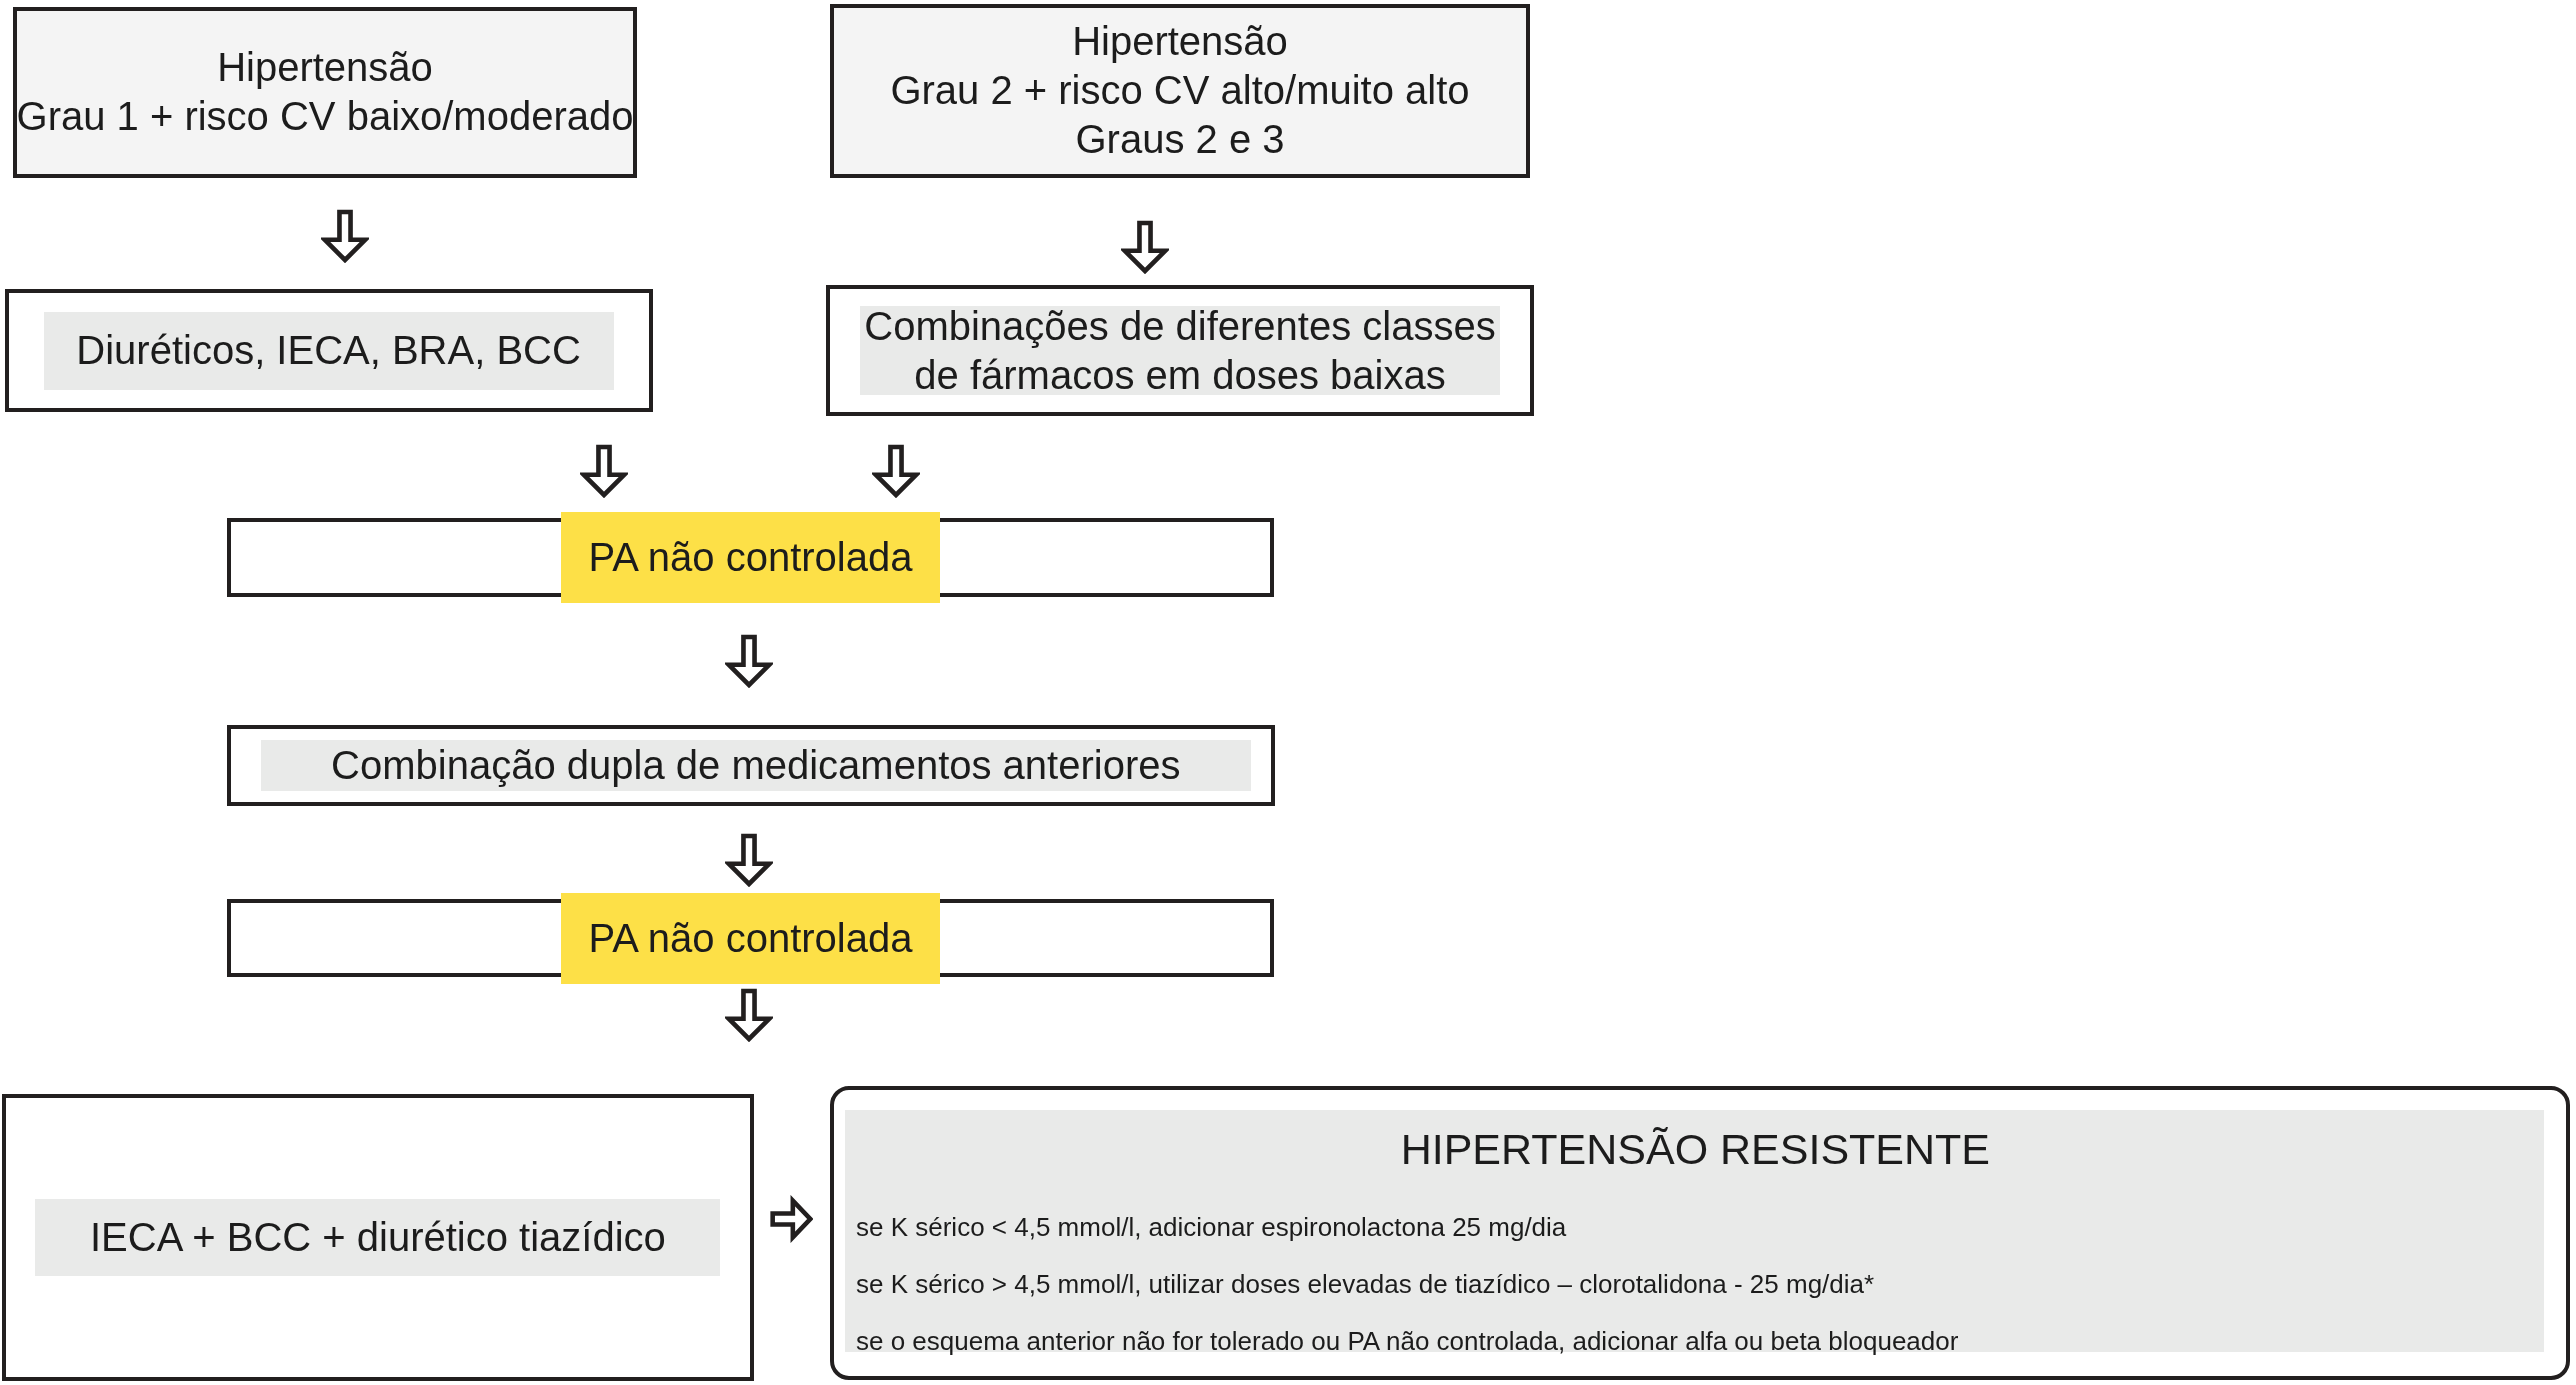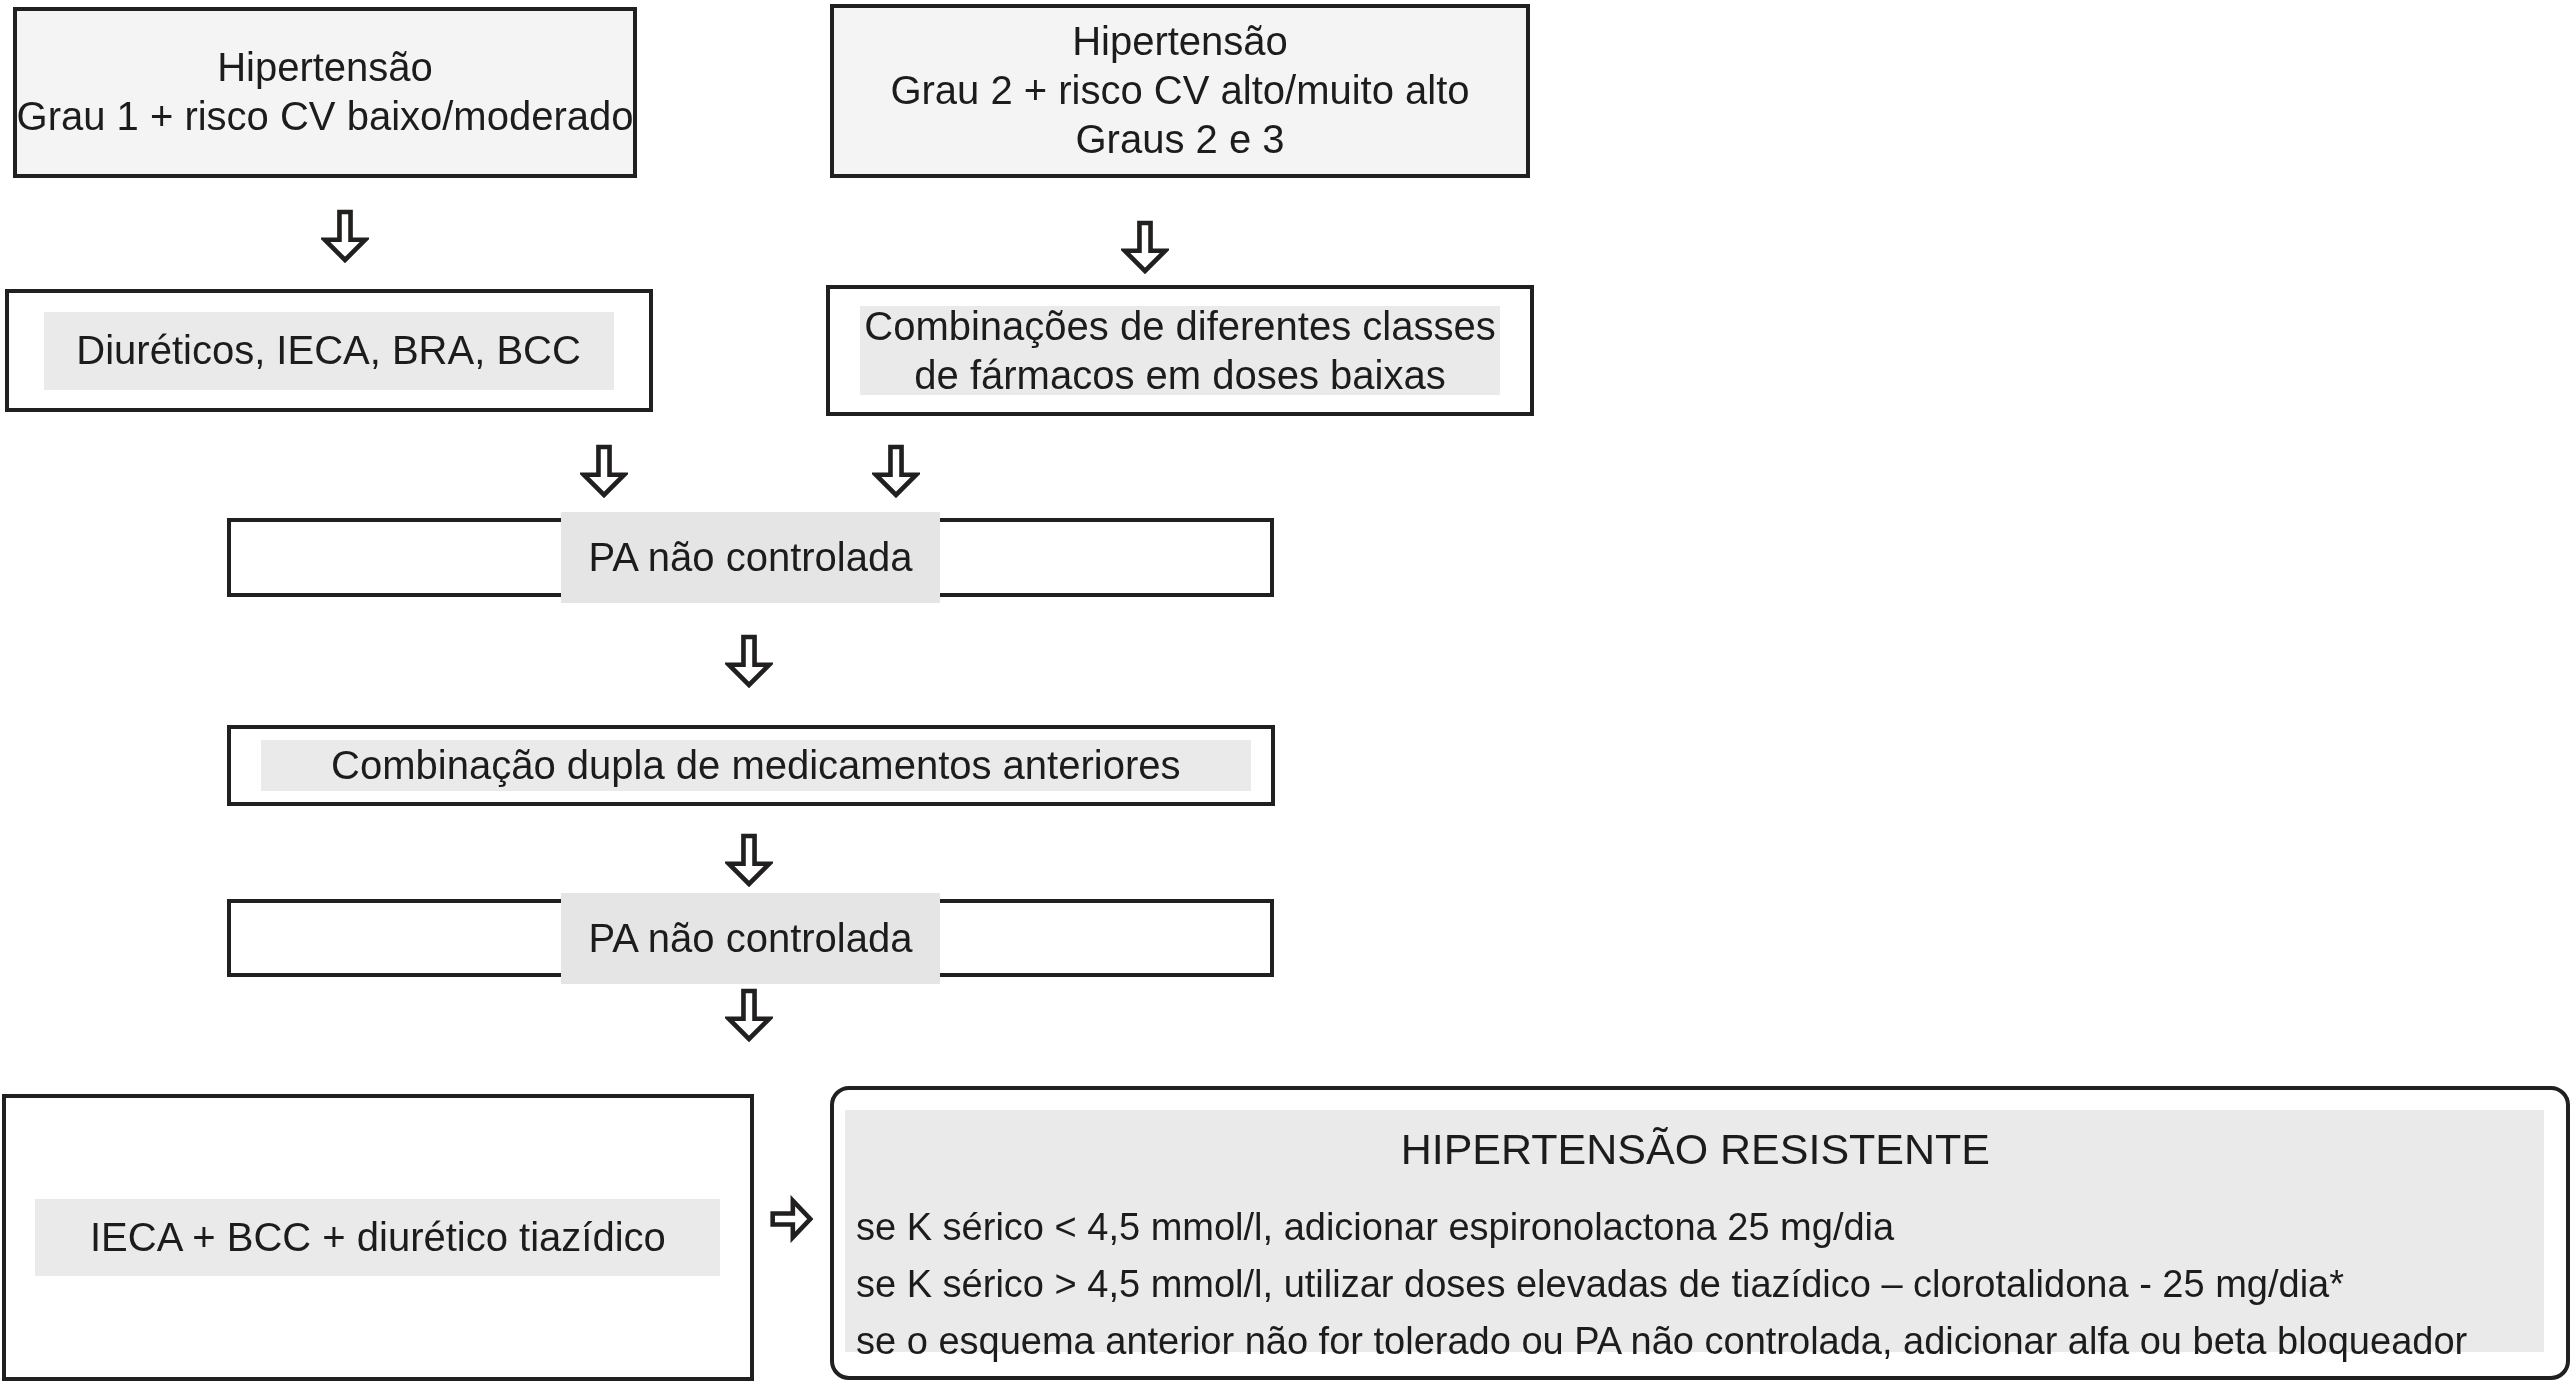--- a/index.html
+++ b/index.html
@@ -8,28 +8,28 @@
 
   .box{position:absolute;border:4.6px solid #221f1f;background:#ffffff;box-sizing:border-box;}
   .box.grayfill{background:#f4f4f4;}
 
   .center-lines{display:flex;flex-direction:column;justify-content:center;align-items:center;
                 width:100%;height:100%;text-align:center;}
   .node-text{font-size:40px;line-height:49px;white-space:nowrap;}
 
   .band{position:absolute;background:#e9eae9;display:flex;align-items:center;justify-content:center;
         text-align:center;}
-  .hl{background:#e5e5e5;display:inline-block;padding:21px 28px;white-space:nowrap;}
+  .hl{background:#fde047;display:inline-block;padding:21px 28px;white-space:nowrap;}
 
   .arrow{position:absolute;}
 
   .resist-gray{position:absolute;left:11px;right:22px;top:20.4px;bottom:24px;background:#e9eae9;
                box-sizing:border-box;padding:13px 9.3px 0 11px;}
   .resist-title{font-size:43px;line-height:52px;text-align:center;margin-bottom:24px;white-space:nowrap;}
-  .resist-line{font-size:38px;line-height:57px;text-align:left;white-space:nowrap;}
+  .resist-line{font-size:26px;line-height:57px;text-align:left;white-space:nowrap;}
 </style>
 </head>
 <body>
 
 <div class="canvas">
 
   <div class="box grayfill" style="left:13px;top:6.5px;width:624px;height:171px;">
     <div class="center-lines">
       <div class="node-text">Hipertensão</div>
       <div class="node-text">Grau 1 + risco CV baixo/moderado</div>

